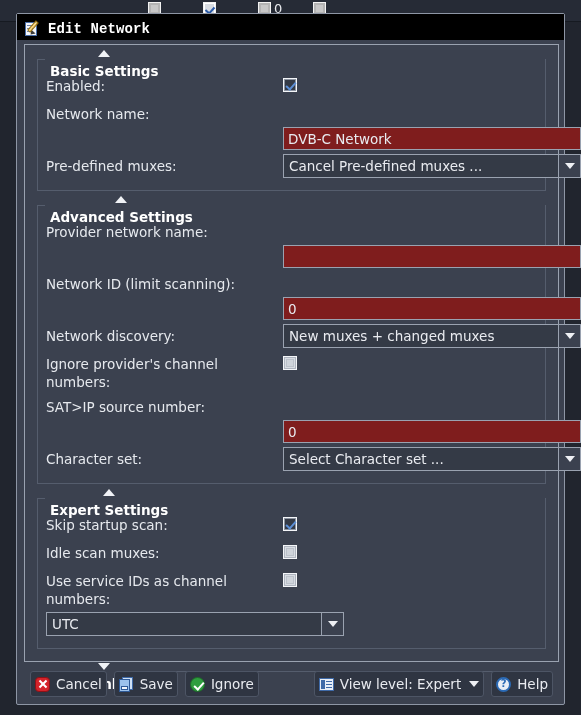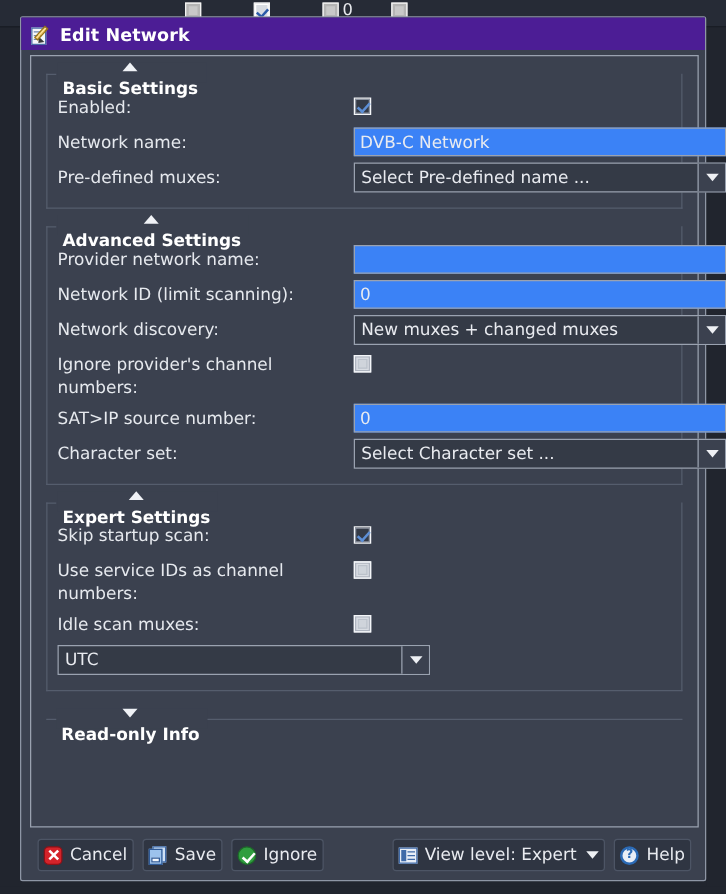--- a/index.html
+++ b/index.html
@@ -45,22 +45,22 @@
     left: 16px; top: 13px;
     width: 549px; height: 692px;
     background: #3b414f;
     border: 1px solid #8e96a5;
     border-radius: 2px;
   }
   #titlebar {
     position: relative;
     height: 26px;
     padding: 4px 4px 0 8px;
-    background: #4c1d95;
-    display: flex; align-items: center; gap: 7px;
+    background: #000000;
+    display: flex; align-items: center; gap: 7px; font-family: Liberation Mono, monospace;
   }
   #title-text {
     color: #ffffff;
     font-size: 14px;
     font-weight: bold;
     letter-spacing: .1px;
   }
   
   .edit-icon { position: relative; width: 16px; height: 16px; flex: 0 0 16px; }
   .edit-icon .page {
@@ -165,27 +165,28 @@
     color: #e6e9ee;
     font-size: 13.5px;
     line-height: 18px;
     padding-top: 3px;
   }
   .row-control { flex: 1 1 auto; }
 
   
   .textfield {
     width: 298px; height: 23px;
-    background: #3b82f6;
+    background: #7f1d1d;
     border: 1px solid #9aa2b0;
     color: #e9ebf0;
     font-family: "DejaVu Sans", "Liberation Sans", sans-serif;
     font-size: 13.5px;
     padding: 0 4px;
     outline: none;
+    margin-top: 25px;
   }
   
   .combo {
     position: relative;
     width: 298px; height: 24px;
     background: #343a46;
     border: 1px solid #9aa2b0;
     display: flex; align-items: center;
   }
   .combo-text {
@@ -387,21 +388,21 @@
           <div class="row-control">
             <input class="textfield" type="text" value="DVB-C Network" style="">
           </div>
         </div>
 
 
         <div class="row">
           <div class="row-label">Pre-defined muxes:</div>
           <div class="row-control">
             <div class="combo">
-              <span class="combo-text">Select Pre-defined name ...</span>
+              <span class="combo-text">Cancel Pre-defined muxes ...</span>
               <span class="combo-btn">
                   <span class="chev"></span>
                 </span>
             </div>
           </div>
         </div>
       </div>
 
       <div class="fieldset" style="margin-top:14px;">
         <div class="legend-line-left"></div>
@@ -470,29 +471,29 @@
           <span class="legend-text">Expert Settings</span>
         </div>
 
         <div class="row">
           <div class="row-label">Skip startup scan:</div>
           <div class="row-control">
               <div class="cb checked"></div>
             </div>
         </div>
 
+        <div class="row">
+          <div class="row-label">Idle scan muxes:</div>
+          <div class="row-control">
+              <div class="cb unchecked"></div>
+            </div>
+        </div>
+
         <div class="row" style="min-height:40px;">
           <div class="row-label">Use service IDs as channel numbers:</div>
-          <div class="row-control">
-              <div class="cb unchecked"></div>
-            </div>
-        </div>
-
-        <div class="row">
-          <div class="row-label">Idle scan muxes:</div>
           <div class="row-control">
               <div class="cb unchecked"></div>
             </div>
         </div>
 
         <div class="row">
           <div class="row-control">
             <div class="combo">
               <span class="combo-text">UTC</span>
               <span class="combo-btn">

